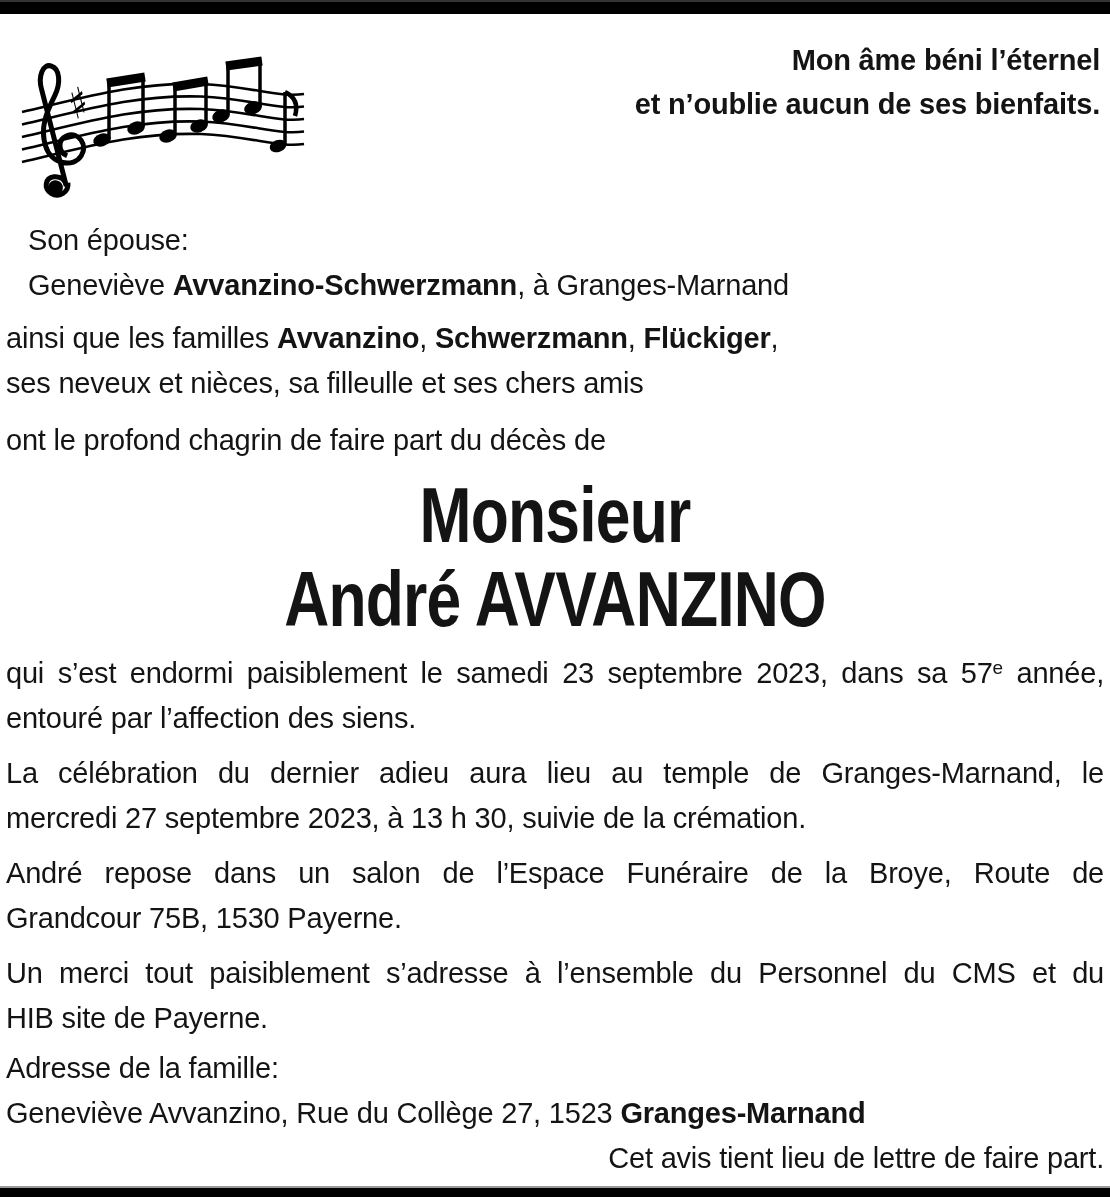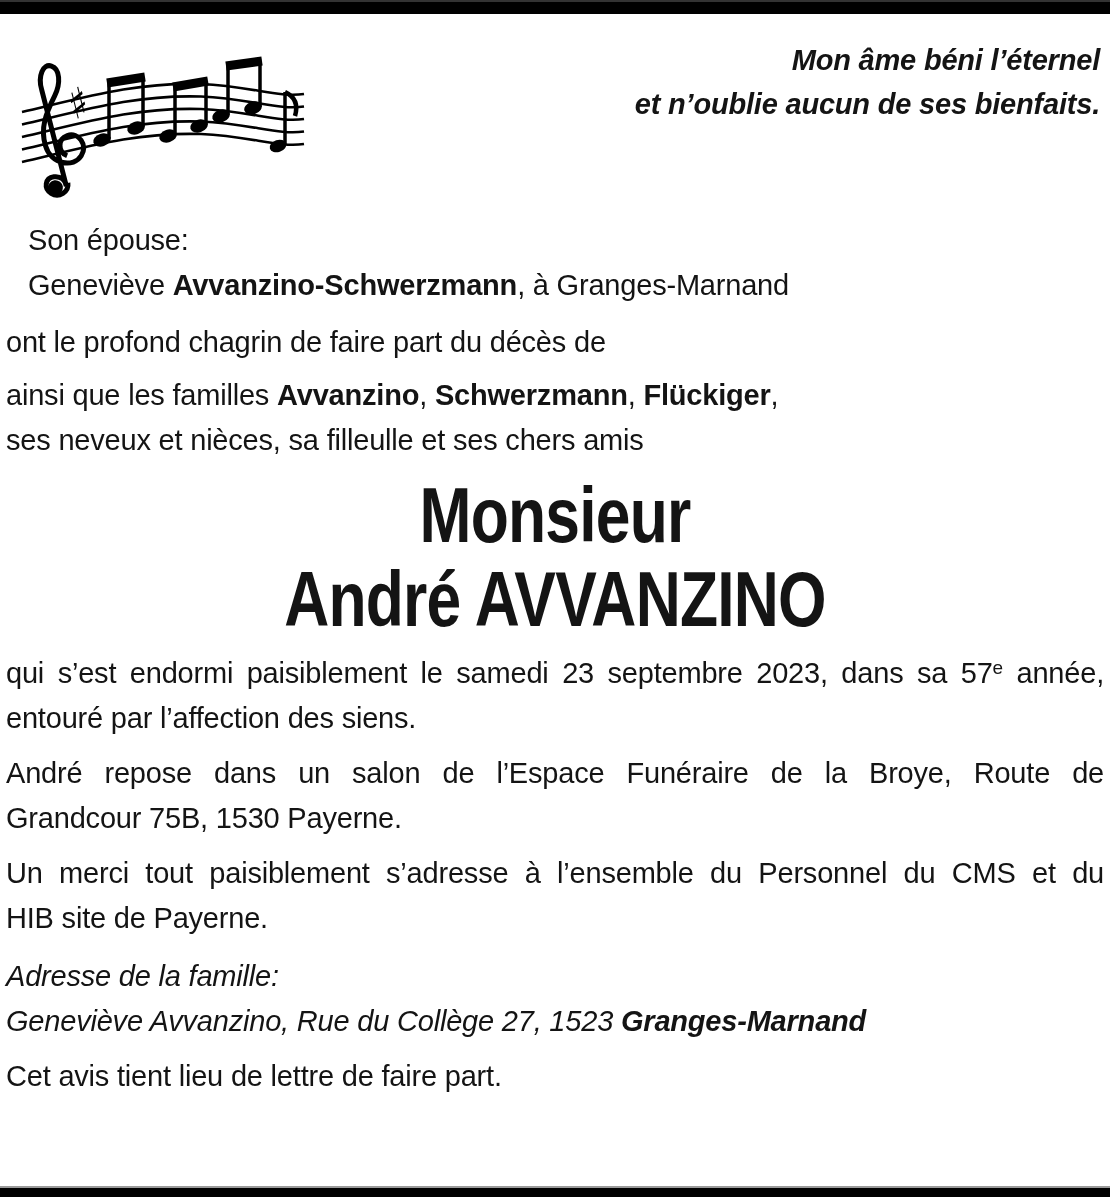--- a/index.html
+++ b/index.html
@@ -2,29 +2,29 @@
 <html><head>
 <meta charset="utf-8">
 <style>
   html,body{margin:0;padding:0;background:#ffffff;}
   body{width:1110px;height:1197px;font-family:"Liberation Sans",sans-serif;color:#141414;}
   .sheet{position:relative;width:1110px;height:1197px;background:#ffffff;overflow:hidden;}
   .rule-top{height:14px;background:#000000;border-top:2px solid #333333;box-sizing:border-box;}
   .rule-bottom{position:absolute;left:0;right:0;bottom:0;height:9px;background:#000000;border-top:2px solid #9a9a9a;box-sizing:content-box;}
   .music{position:absolute;left:16px;top:52px;width:292px;height:150px;}
   .content{padding:0 6px;}
-  .epigraph{margin-top:24px;text-align:right;font-style:italic;font-weight:bold;font-size:29px;line-height:44px;padding-right:4px;letter-spacing:-0.2px;}
+  .epigraph{margin-top:24px;text-align:right;font-weight:bold;font-size:29px;line-height:44px;padding-right:4px;letter-spacing:-0.2px;}
   .para{font-size:29px;line-height:45px;letter-spacing:-0.2px;}
   .mt92{margin-top:92px;margin-left:22px;} .mt12{margin-top:12px;} .mt10{margin-top:10px;}
-  .mt8{margin-top:8px;} .mt5{margin-top:13px;font-style:italic;} .mt4{margin-top:4px;}
+  .mt8{margin-top:8px;} .mt5{margin-top:5px;} .mt4{margin-top:4px;}
   .jline{text-align:justify;text-align-last:justify;}
   .b{font-weight:bold;}
   .sup{font-size:19px;vertical-align:9px;letter-spacing:-0.2px;}
   .deceased{margin-top:10px;text-align:center;font-weight:bold;font-size:78px;line-height:84px;transform:scaleX(0.8);transform-origin:50% 0;letter-spacing:-1px;}
-  .closing{margin-top:10px;text-align:left;font-size:29px;line-height:45px;letter-spacing:-0.2px;}
+  .closing{text-align:right;font-size:29px;line-height:45px;letter-spacing:-0.2px;}
   .music path,.music line{stroke:#000000;fill:none;}
   .music .fill{fill:#000000;stroke:none;}
 </style>
 </head>
 <body>
 
 <div class="sheet">
 
   <div class="rule-top"></div>
 
@@ -68,37 +68,41 @@
     <div class="epigraph">
       <div>Mon âme béni l’éternel</div>
       <div>et n’oublie aucun de ses bienfaits.</div>
     </div>
 
     <div class="para mt92">
       <div>Son épouse:</div>
       <div><span>Geneviève </span><span class="b">Avvanzino-Schwerzmann</span><span>, à Granges-Marnand</span></div>
     </div>
 
-    <div class="para mt12">ont le profond chagrin de faire part du décès de</div>
-
     <div class="para mt8">
       <div><span>ainsi que les familles </span><span class="b">Avvanzino</span><span>, </span><span class="b">Schwerzmann</span><span>, </span><span class="b">Flückiger</span><span>,</span></div>
       <div>ses neveux et nièces, sa filleulle et ses chers amis</div>
     </div>
+
+    <div class="para mt12">ont le profond chagrin de faire part du décès de</div>
 
     <div class="deceased">
       <div>Monsieur</div>
       <div>André AVVANZINO</div>
     </div>
 
     <div class="para mt4">
       <div class="jline"><span>qui s’est endormi paisiblement le samedi 23 septembre 2023, dans sa 57</span><span class="sup">e</span><span> année,</span></div>
       <div>entouré par l’affection des siens.</div>
     </div>
 
+    <div class="para mt10">
+      <div class="jline">La célébration du dernier adieu aura lieu au temple de Granges-Marnand, le</div>
+      <div>mercredi 27 septembre 2023, à 13 h 30, suivie de la crémation.</div>
+    </div>
 
     <div class="para mt10">
       <div class="jline">André repose dans un salon de l’Espace Funéraire de la Broye, Route de</div>
       <div>Grandcour 75B, 1530 Payerne.</div>
     </div>
 
     <div class="para mt10">
       <div class="jline">Un merci tout paisiblement s’adresse à l’ensemble du Personnel du CMS et du</div>
       <div>HIB site de Payerne.</div>
     </div>

